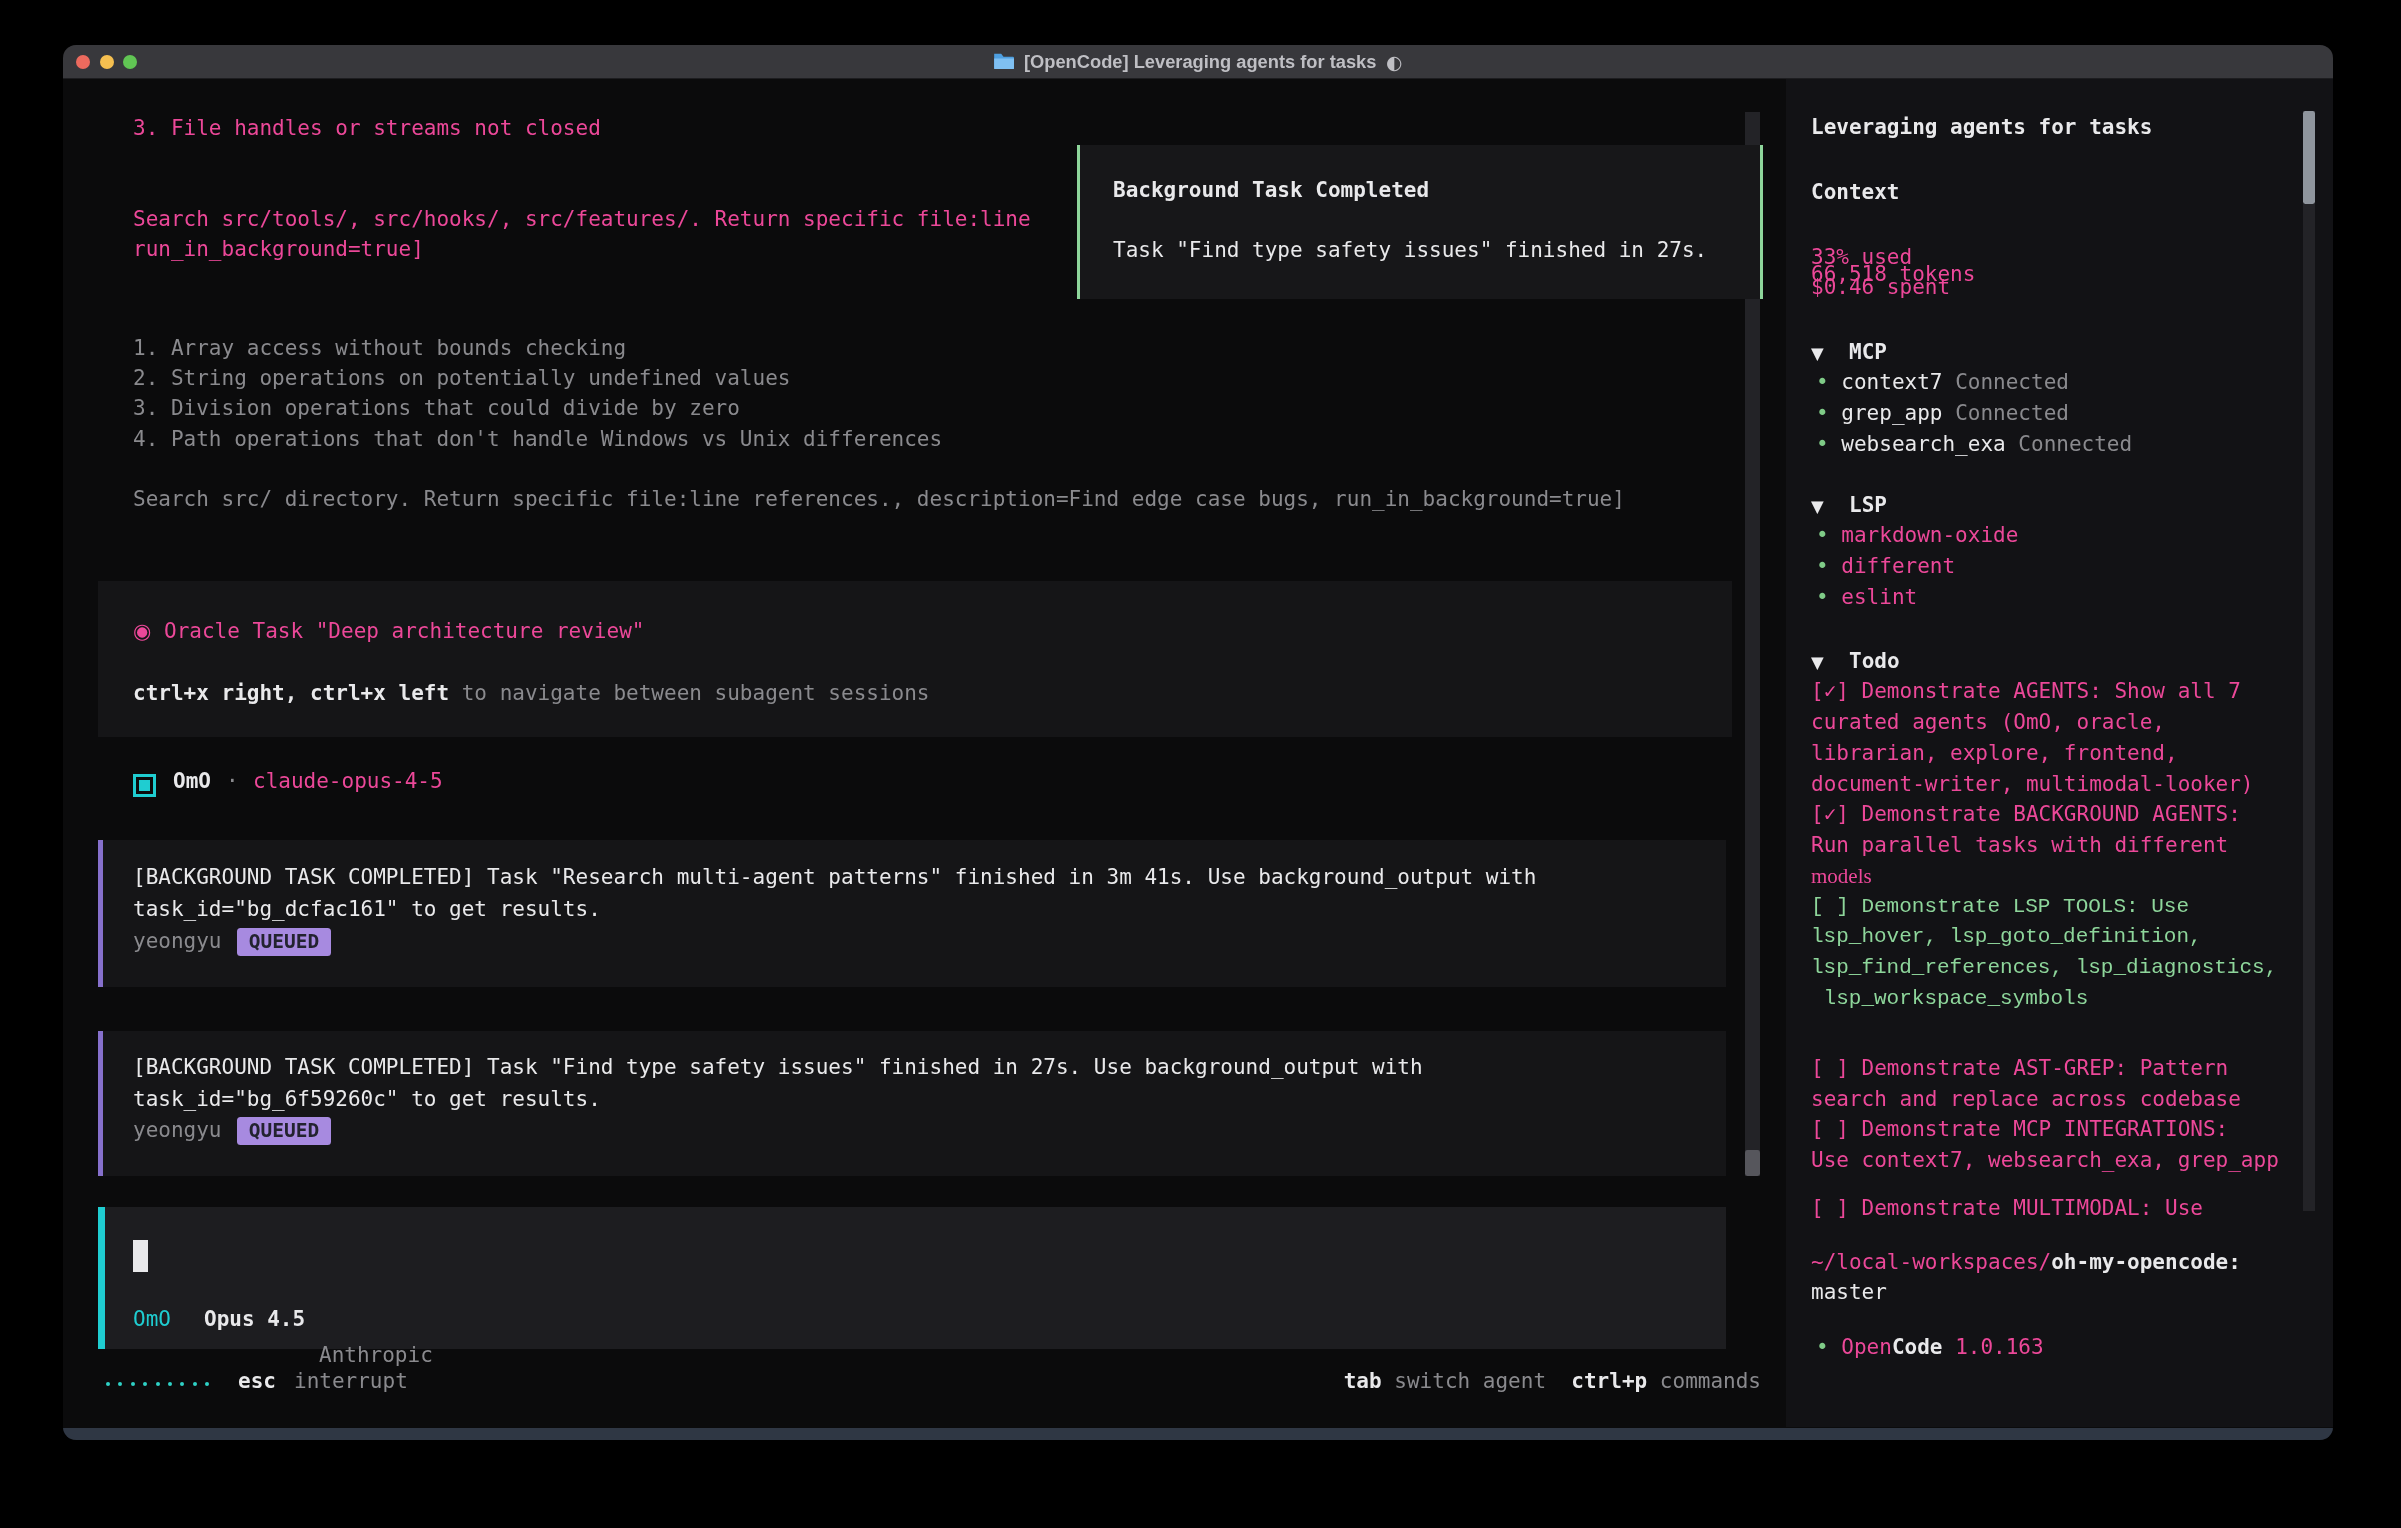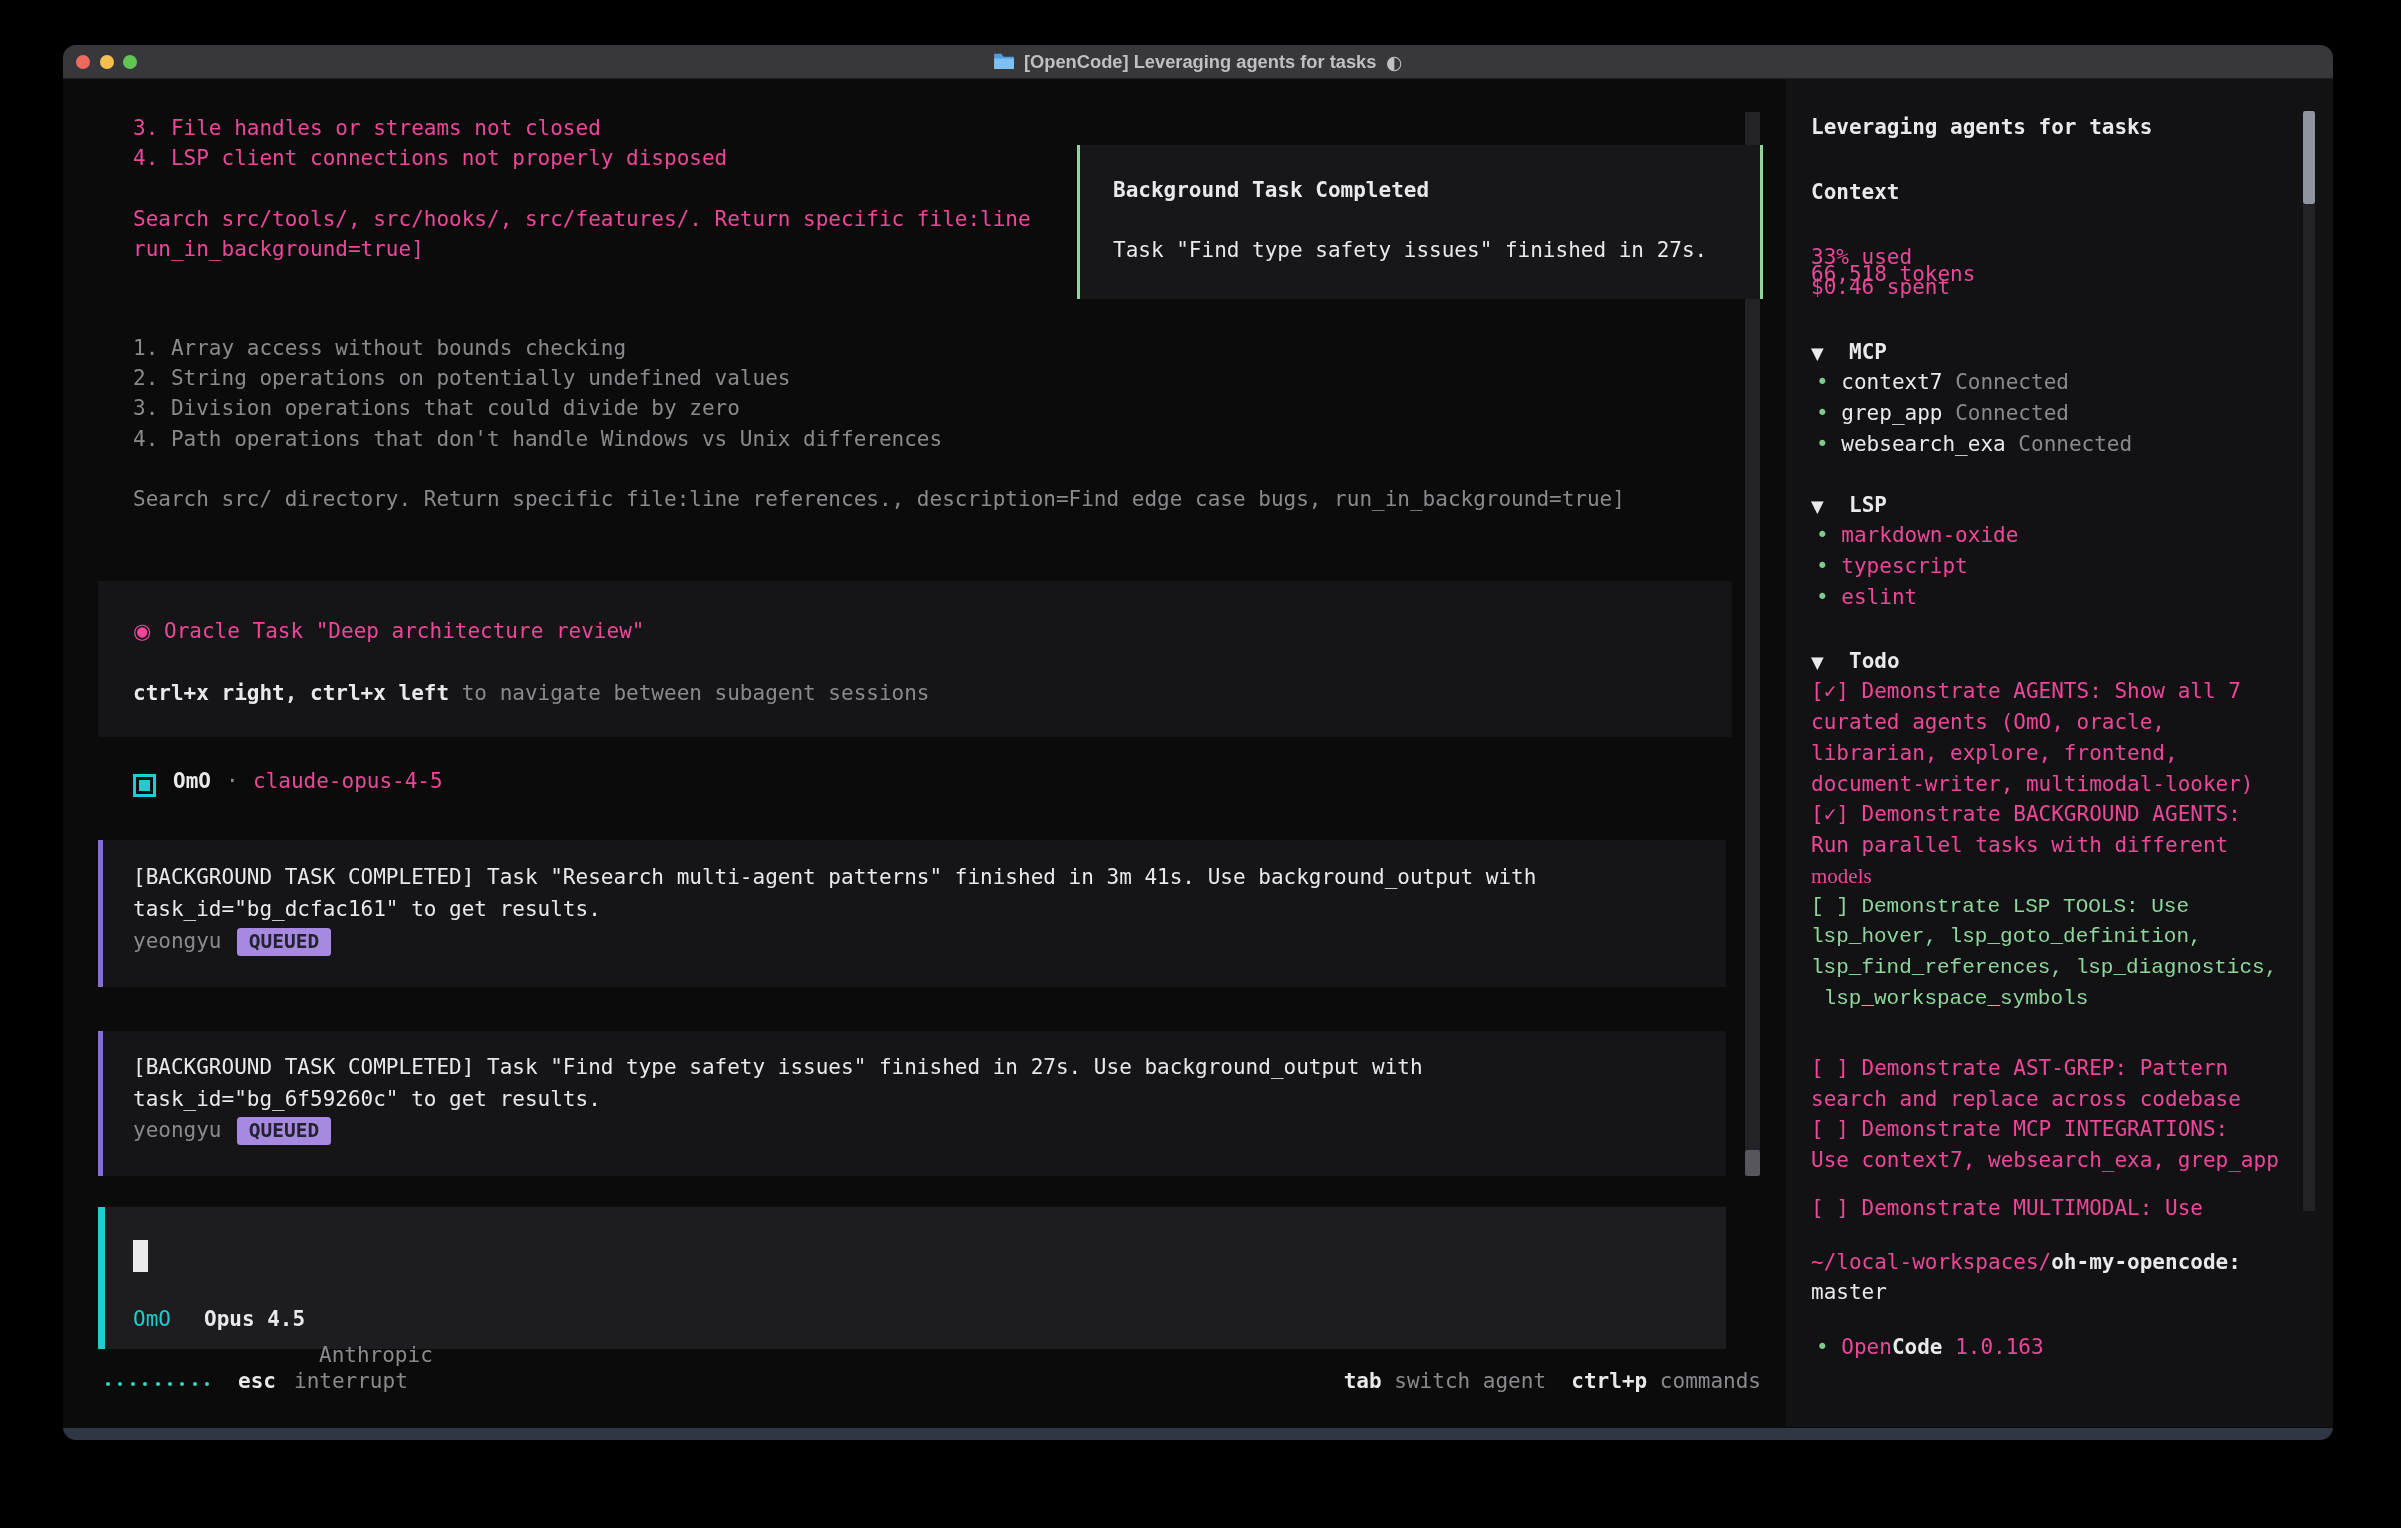--- a/index.html
+++ b/index.html
@@ -59,21 +59,20 @@
           </svg>
         </span>
         <span class="title-text">[OpenCode] Leveraging agents for tasks</span>
         <span class="half-circle">◐</span>
       </div>
     </div>
 
     <div class="sidebar-bg"></div>
 
     <div class="ln t-grey" style="left:70px;top:70px;">3. File handles or streams not closed</div>
-    <div class="ln t-grey" style="left:70px;top:100px;">4. LSP client connections not properly disposed</div>
     <div class="ln t-grey" style="left:70px;top:161px;">Search src/tools/, src/hooks/, src/features/. Return specific file:line</div>
     <div class="ln t-grey" style="left:70px;top:191px;">run_in_background=true]</div>
 
     <div class="ln t-dim" style="left:70px;top:290px;">1. Array access without bounds checking</div>
     <div class="ln t-dim" style="left:70px;top:320px;">2. String operations on potentially undefined values</div>
     <div class="ln t-dim" style="left:70px;top:350px;">3. Division operations that could divide by zero</div>
     <div class="ln t-dim" style="left:70px;top:381px;">4. Path operations that don't handle Windows vs Unix differences</div>
     <div class="ln t-dim" style="left:70px;top:441px;">Search src/ directory. Return specific file:line references., description=Find edge case bugs, run_in_background=true]</div>
 
     <div class="scroll-track" style="left:1682px;top:67px;width:14.8px;height:1064px;">
@@ -134,21 +133,21 @@
     <div class="ln t-grey" style="left:1748px;top:199px;">33% used</div>
     <div class="ln t-grey" style="left:1748px;top:229px;">$0.46 spent</div>
 
     <div class="ln" style="left:1748px;top:294px;"><span class="glyph t-white" style="font-size:16.5px;">▼</span><span>  </span><span class="t-white t-bold">MCP</span></div>
     <div class="ln" style="left:1753px;top:324px;"><span class="dot-grn">•</span> <span class="t-white">context7</span> <span class="t-dim">Connected</span></div>
     <div class="ln" style="left:1753px;top:355px;"><span class="dot-grn">•</span> <span class="t-white">grep_app</span> <span class="t-dim">Connected</span></div>
     <div class="ln" style="left:1753px;top:386px;"><span class="dot-grn">•</span> <span class="t-white">websearch_exa</span> <span class="t-dim">Connected</span></div>
 
     <div class="ln" style="left:1748px;top:447px;"><span class="glyph t-white" style="font-size:16.5px;">▼</span><span>  </span><span class="t-white t-bold">LSP</span></div>
     <div class="ln" style="left:1753px;top:477px;"><span class="dot-grn">•</span> <span class="t-grey">markdown-oxide</span></div>
-    <div class="ln" style="left:1753px;top:508px;"><span class="dot-grn">•</span> <span class="t-grey">typescript</span></div>
+    <div class="ln" style="left:1753px;top:508px;"><span class="dot-grn">•</span> <span class="t-grey">different</span></div>
     <div class="ln" style="left:1753px;top:539px;"><span class="dot-grn">•</span> <span class="t-grey">eslint</span></div>
 
     <div class="ln" style="left:1748px;top:603px;"><span class="glyph t-white" style="font-size:16.5px;">▼</span><span>  </span><span class="t-white t-bold">Todo</span></div>
     <div class="ln t-grey" style="left:1748px;top:633px;">[✓] Demonstrate AGENTS: Show all 7</div>
     <div class="ln t-grey" style="left:1748px;top:664px;">curated agents (OmO, oracle,</div>
     <div class="ln t-grey" style="left:1748px;top:695px;">librarian, explore, frontend,</div>
     <div class="ln t-grey" style="left:1748px;top:726px;">document-writer, multimodal-looker)</div>
     <div class="ln t-grey" style="left:1748px;top:756px;">[✓] Demonstrate BACKGROUND AGENTS:</div>
     <div class="ln t-grey" style="left:1748px;top:787px;">Run parallel tasks with different</div>
     <div class="ln t-grey" style="left:1748px;top:818px;font-family:Liberation Serif, serif;">models</div>

